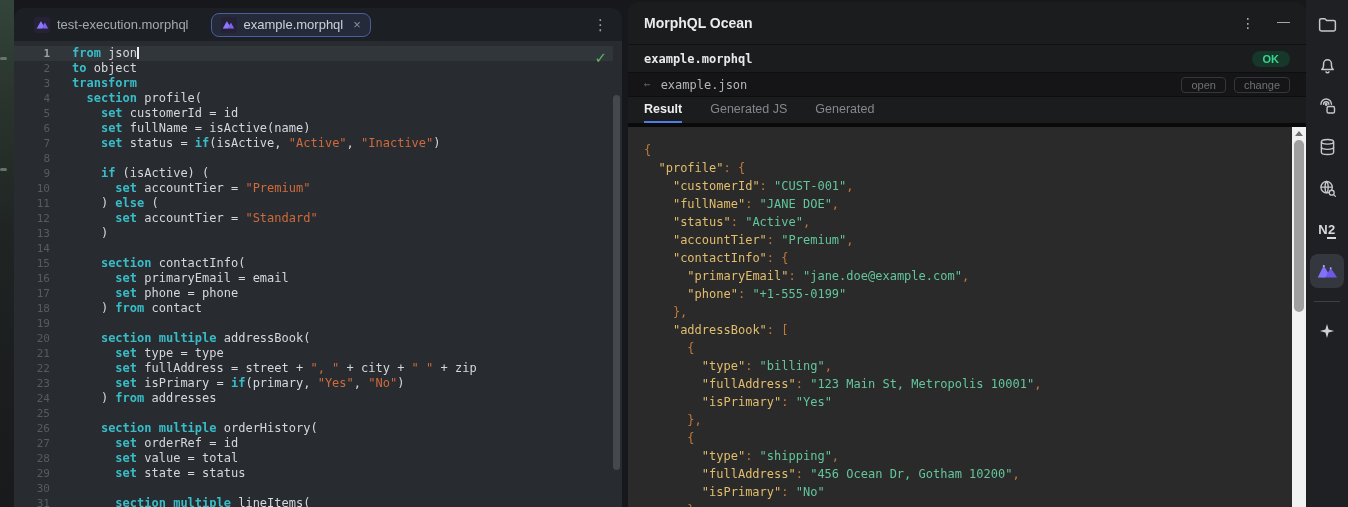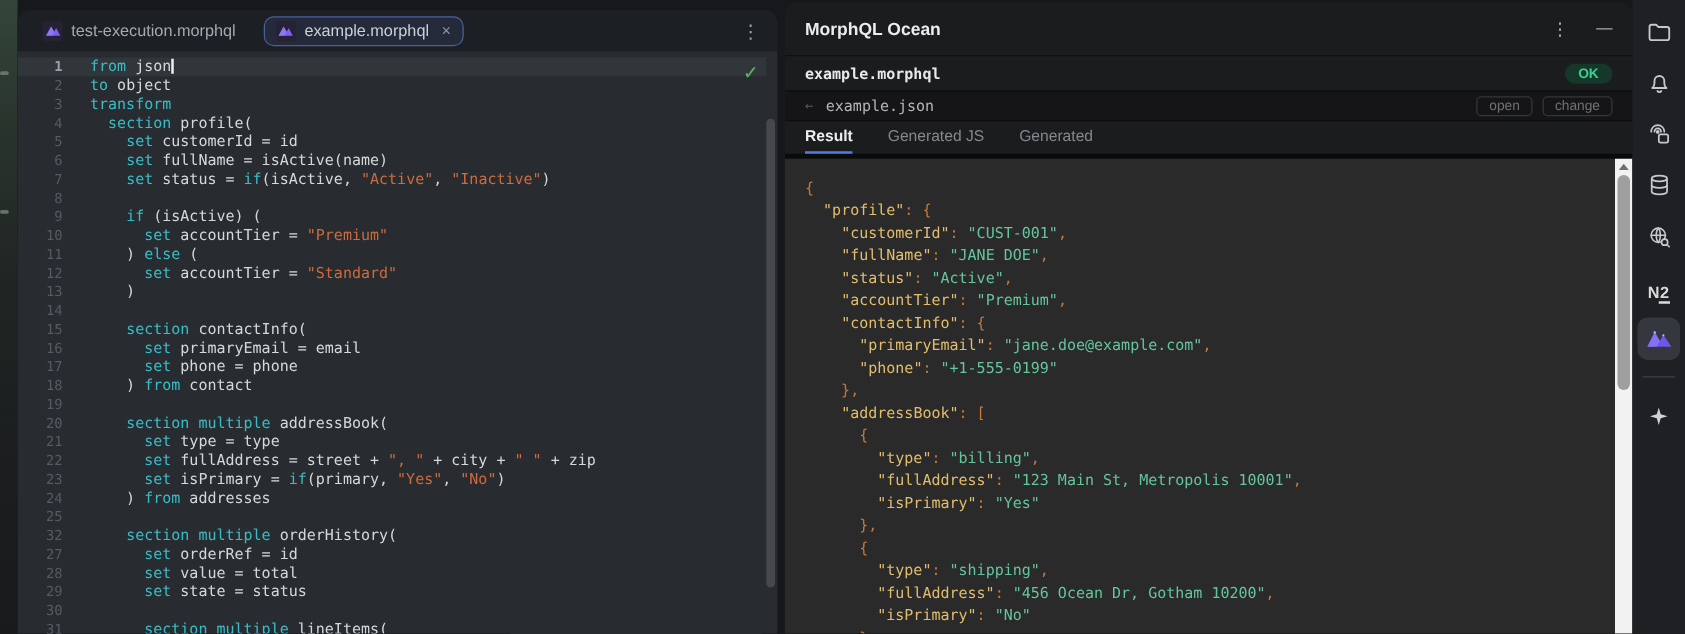--- a/index.html
+++ b/index.html
@@ -30,21 +30,21 @@
   .kebab{margin-left:auto;color:#9da0a5;font-size:15px;padding:0 6px;letter-spacing:0;}
 
   .editor{position:absolute;top:33px;left:0;right:0;bottom:0;background:#282c30;}
   .cur-line{position:absolute;left:0;top:5px;right:9px;height:15px;background:#31363b;}
   .gutter{position:absolute;left:0;top:5px;width:54px;text-align:right;padding-right:18px;
     font-family:"DejaVu Sans Mono",monospace;font-size:11px;line-height:15px;color:#565b61;}
   .gnum.cur{color:#9ba2a9;font-weight:bold;}
   .code{position:absolute;left:58px;top:5px;right:14px;bottom:0;overflow:hidden;
     font-family:"DejaVu Sans Mono",monospace;font-size:12px;line-height:15px;}
   .cline{white-space:pre;height:15px;color:var(--tx);}
-  .tk-kw{color:var(--kw);font-weight:normal;margin-top:25px;}
+  .tk-kw{color:var(--kw);font-weight:bold;margin-top:25px;}
   .tk-tx{color:var(--tx);}
   .tk-str{color:var(--str);}
   .caret{display:inline-block;width:2px;height:12px;background:#eceef0;vertical-align:-2px;}
   .check{position:absolute;top:8px;right:15px;color:#5cb85f;font-size:15px;font-weight:bold;}
   .vscroll{position:absolute;right:2px;top:0;bottom:0;width:7px;}
   .vthumb{position:absolute;top:54px;left:0;width:7px;height:375px;background:#45494e;border-radius:4px;}
 
   
   .live-panel{position:absolute;left:628px;top:2px;width:678px;height:505px;
     background:#1b1c1e;border-radius:10px 10px 0 0;overflow:hidden;}
@@ -71,21 +71,21 @@
   .jline{white-space:pre;height:18px;}
   .j-key{color:var(--jkey);} .j-val{color:var(--jval);} .j-p{color:var(--jp);}
   .lightscroll{position:absolute;top:125px;right:0;bottom:0;width:14px;background:#f2f2f2;}
   .lsarrow{width:0;height:0;border-left:4px solid transparent;border-right:4px solid transparent;
     border-bottom:5px solid #707070;margin:4px auto 0 auto;}
   .lthumb{position:absolute;top:13px;left:2px;width:10px;height:172px;background:#9f9f9f;border-radius:5px;}
 
   
   .sidebar{position:absolute;left:1306px;top:0;width:42px;height:507px;background:#1e2023;
     display:flex;flex-direction:column;align-items:center;padding-top:12px;gap:17px;}
-  .sicon{width:24px;height:24px;display:flex;align-items:flex-end;justify-content:center;}
+  .sicon{width:24px;height:24px;display:flex;align-items:center;justify-content:center;}
   .sicon svg{stroke:#c6c8cb;}
   .active-tile{width:34px;height:34px;border-radius:8px;background:#34373d;display:flex;align-items:center;justify-content:center;margin:-4px 0;}
   .sdivider{width:26px;height:1px;background:#3d3f44;margin:0;}
   .n2{position:relative;color:#d8dadc;font-weight:bold;font-size:13px;letter-spacing:0.5px;}
   .n2::after{content:"";position:absolute;left:52%;right:-2%;bottom:-2px;height:2px;background:#d8dadc;}
 </style>
 </head>
 <body>
 
 <div class="bg-strip">
@@ -137,21 +137,21 @@
         <div class="gnum">16</div>
         <div class="gnum">17</div>
         <div class="gnum">18</div>
         <div class="gnum">19</div>
         <div class="gnum">20</div>
         <div class="gnum">21</div>
         <div class="gnum">22</div>
         <div class="gnum">23</div>
         <div class="gnum">24</div>
         <div class="gnum">25</div>
-        <div class="gnum">32</div>
+        <div class="gnum">26</div>
         <div class="gnum">27</div>
         <div class="gnum">28</div>
         <div class="gnum">29</div>
         <div class="gnum">30</div>
         <div class="gnum">31</div>
       </div>
     <div class="code" id="code">
         <div class="cline"><span class="tk-kw">from</span><span class="tk-tx"> json</span><span class="caret"></span></div>
         <div class="cline"><span class="tk-kw">to</span><span class="tk-tx"> object</span></div>
         <div class="cline"><span class="tk-kw">transform</span></div>

